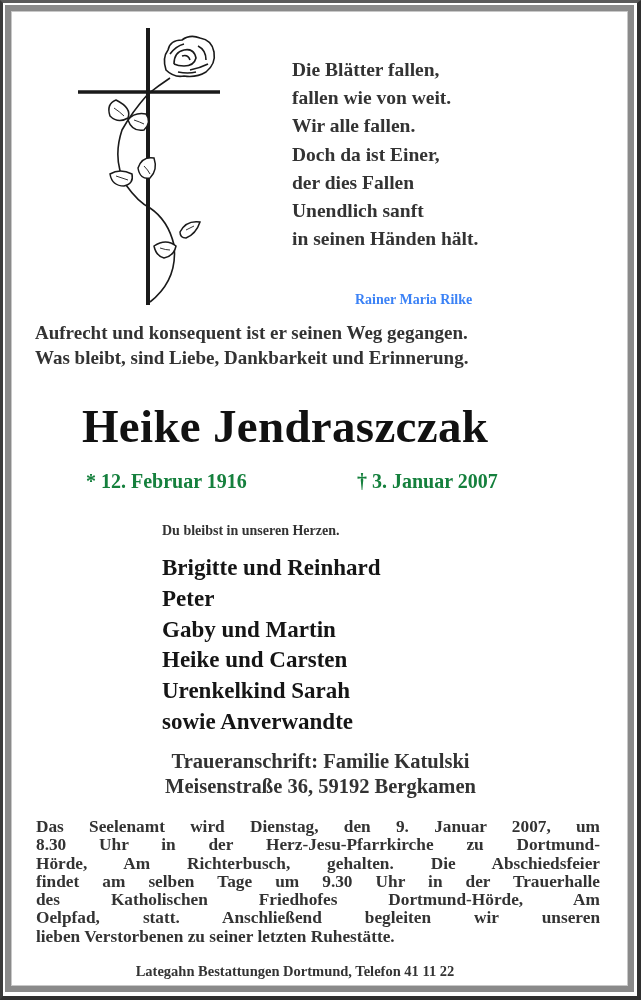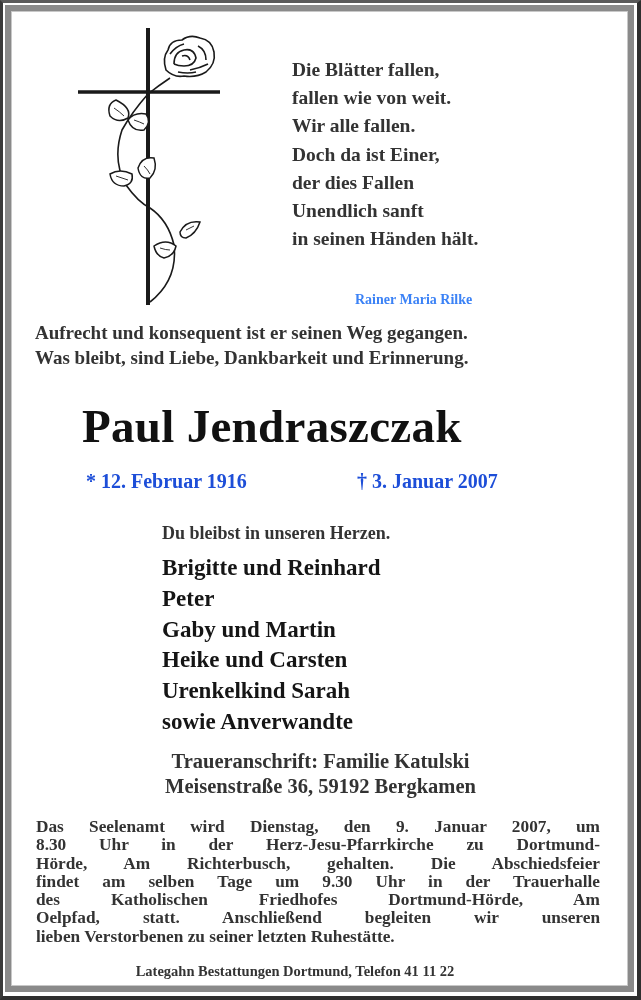--- a/index.html
+++ b/index.html
@@ -10,24 +10,24 @@
            border-right:4px solid #2f2f2f; border-bottom:4px solid #2f2f2f; }
   .band  { position:absolute; left:5px; top:5px; right:7px; bottom:8px; box-sizing:border-box;
            border:6px solid #8a8a8a; }
   .band::after { content:""; position:absolute; left:0; top:0; right:0; bottom:0; border:1px solid #c8c8c8; }
   .abs { position:absolute; white-space:nowrap;font-weight:bold; }
   .poem { left:292px; top:56px; font-size:19.5px; line-height:28.2px; color:#333; }
   .poem-line { display:block; }
   .poem-author { position:absolute; left:355px; top:254px; font-size:14px; color:#3b82f6;margin-top:38px; }
   .motto { left:35px; top:320px; font-size:19px; line-height:25px; color:#333; }
   .name { left:82px; top:399px; font-size:47px; font-weight:bold; color:#111; letter-spacing:0.3px; }
-  .dates { top:470px; font-size:20px; color:#1d4ed8; }
+  .dates { top:470px; font-size:20px; color:#15803d; }
   .born { left:86px; }
   .died { left:357px; }
-  .farewell { left:162px; top:523px; font-size:18px; color:#333; }
+  .farewell { left:162px; top:523px; font-size:14px; color:#333; }
   .mourners { left:162px; top:553px; font-size:23px; line-height:30.8px; font-weight:bold; color:#151515; }
   .mourner { display:block; }
   .addr { left:0; width:641px; text-align:center; font-size:20.5px; line-height:25px; color:#333; }
   .addr1 { top:749px; }
   .addr2 { top:774px; }
   .service { left:36px; top:818px; width:564px; font-size:17.3px; line-height:18.3px; color:#333;
              text-align:justify; white-space:normal; }
   .svc-line { display:block; text-align:justify; text-align-last:justify; height:18.3px; }
   .svc-line.last { text-align-last:left; }
   .footer { left:0; width:590px; text-align:center; top:963px; font-size:14.5px; color:#333; }
@@ -83,21 +83,21 @@
   <span class="poem-line">Unendlich sanft</span>
   <span class="poem-line">in seinen Händen hält.</span>
 </div>
 <div class="abs poem-author">Rainer Maria Rilke</div>
 
 <div class="abs motto">
   <div>Aufrecht und konsequent ist er seinen Weg gegangen.</div>
   <div>Was bleibt, sind Liebe, Dankbarkeit und Erinnerung.</div>
 </div>
 
-<div class="abs name">Paul Jendraszczak</div>
+<div class="abs name">Heike Jendraszczak</div>
 <div class="abs dates born">* 12. Februar 1916</div>
 <div class="abs dates died">† 3. Januar 2007</div>
 
 <div class="abs farewell">Du bleibst in unseren Herzen.</div>
 
 <div class="abs mourners">
   <span class="mourner">Brigitte und Reinhard</span>
   <span class="mourner">Peter</span>
   <span class="mourner">Gaby und Martin</span>
   <span class="mourner">Heike und Carsten</span>

